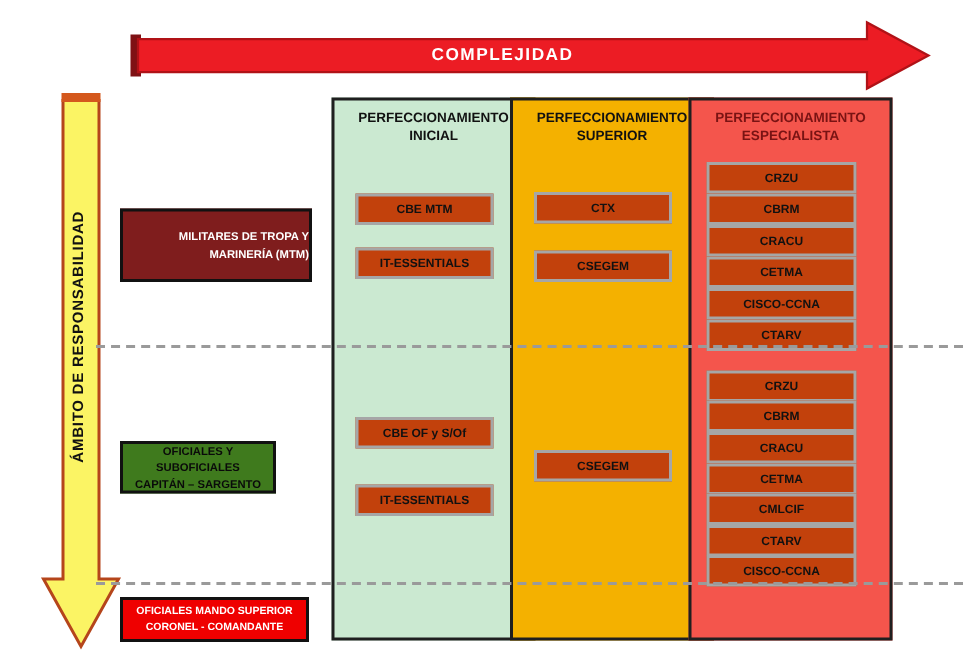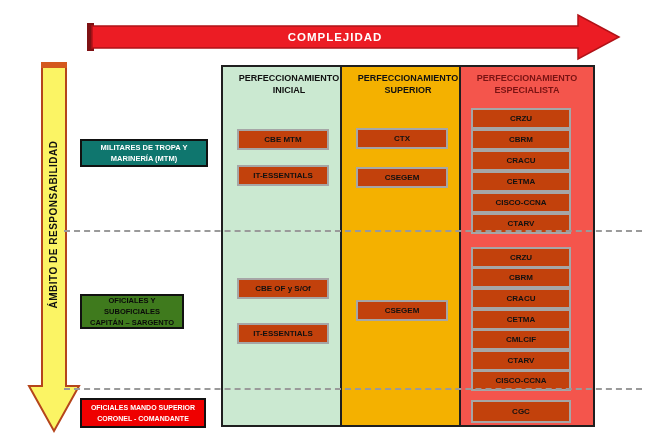--- a/index.html
+++ b/index.html
@@ -37,21 +37,21 @@
   .box { position:absolute; height:17px; background:#c2410c; border:2px solid #a6a6a6;
          display:flex; align-items:center; justify-content:center;
          font-weight:bold; font-size:8px; color:#111111; white-space:nowrap; }
   .b1 { left:14px; width:88px; }   
   .b3 { left:10px; width:96px; }   
 
   
   .row-label { position:absolute; border:2px solid #111111; box-sizing:border-box;
                display:flex; flex-direction:column; align-items:center; justify-content:center;
                text-align:center; font-weight:bold; line-height:1.5; z-index:2; }
-  #label-mtm       { left:80px; top:139px; width:128px; height:28px; background:#0f766e; color:#ffffff; font-size:7.5px; }
+  #label-mtm       { left:80px; top:139px; width:128px; height:49px; background:#7f1d1d; color:#ffffff; font-size:7.5px;align-items:flex-end; }
   #label-oficiales { left:80px; top:294px; width:104px; height:35px; background:#3f7a1d; color:#0a0a0a; font-size:7.5px; }
   #label-superior  { left:80px; top:398px; width:126px; height:30px; background:#ef0000; color:#ffffff; font-size:7px; line-height:1.6; }
 
   
   .dash { position:absolute; left:64px; width:578px; height:0;
           border-top:2px dashed #9a9a9a; z-index:6; }
   #dash-1 { top:230px; }
   #dash-2 { top:388px; }
 </style>
 </head>
@@ -105,21 +105,20 @@
     <div class="box b3" style="top:146px">CTARV</div>
 
     <div class="box b3" style="top:180px">CRZU</div>
     <div class="box b3" style="top:200px">CBRM</div>
     <div class="box b3" style="top:221px">CRACU</div>
     <div class="box b3" style="top:242px">CETMA</div>
     <div class="box b3" style="top:262px">CMLCIF</div>
     <div class="box b3" style="top:283px">CTARV</div>
     <div class="box b3" style="top:303px">CISCO-CCNA</div>
 
-    <div class="box b3" style="top:333px;height:19px">CGC</div>
   </div>
 
   <div class="row-label" id="label-mtm">
     <span>MILITARES DE TROPA Y</span>
     <span>MARINERÍA (MTM)</span>
   </div>
   <div class="row-label" id="label-oficiales">
     <span>OFICIALES Y SUBOFICIALES</span>
     <span>CAPITÁN – SARGENTO</span>
   </div>

